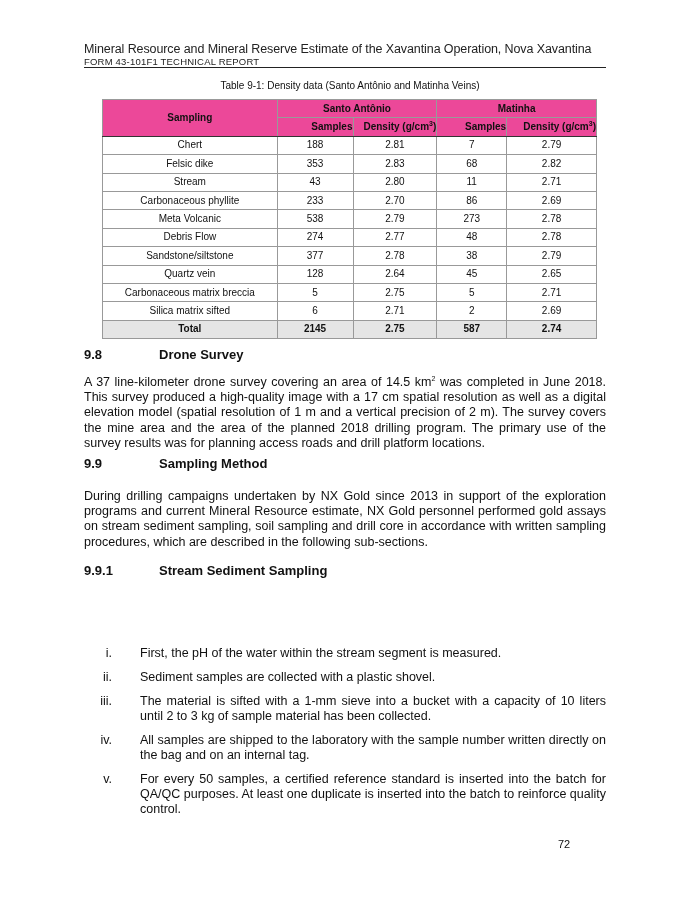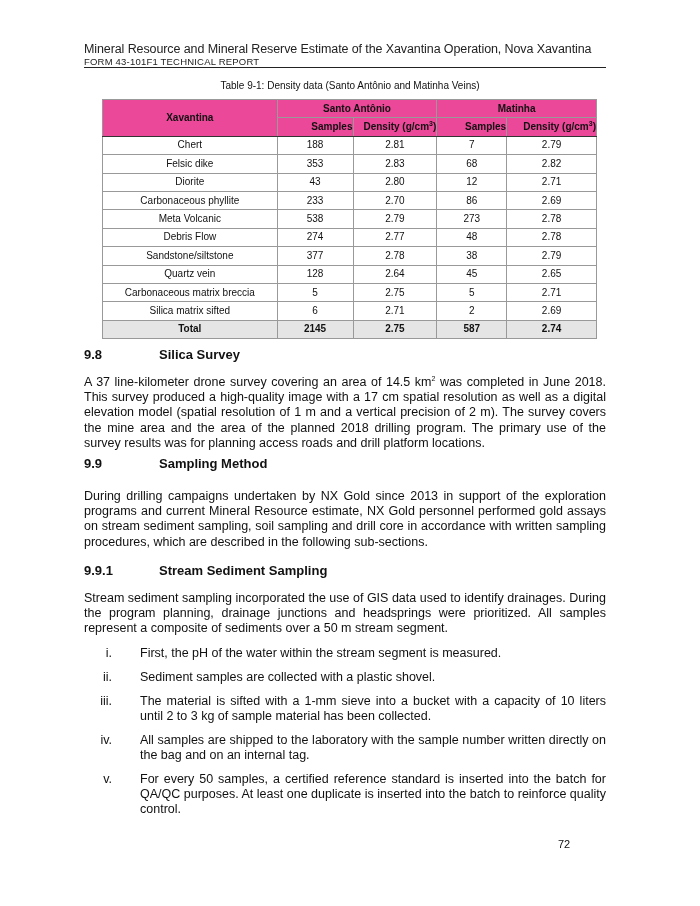--- a/index.html
+++ b/index.html
@@ -41,21 +41,21 @@
   <table class="dens">
     <colgroup>
       <col style="width:175px">
         <col style="width:76px">
         <col style="width:84px">
         <col style="width:70px">
         <col style="width:90px">
     </colgroup>
     <tbody>
         <tr>
-      <th rowspan="2" style="border-bottom:1.5px solid #333">Xavantina</th>
+      <th rowspan="2" style="border-bottom:1.5px solid #333">Sampling</th>
       <th colspan="2">Santo Antônio</th>
       <th colspan="2">Matinha</th>
     </tr>
     <tr class="hdr2">
       <th>Samples</th>
       <th><span>Density (g/cm</span><sup>3</sup><span>)</span></th>
       <th>Samples</th>
       <th><span>Density (g/cm</span><sup>3</sup><span>)</span></th>
     </tr>
     </tbody>
@@ -68,24 +68,24 @@
           <td>2.79</td>
         </tr>
         <tr>
           <td>Felsic dike</td>
           <td>353</td>
           <td>2.83</td>
           <td>68</td>
           <td>2.82</td>
         </tr>
         <tr>
-          <td>Diorite</td>
+          <td>Stream</td>
           <td>43</td>
           <td>2.80</td>
-          <td>12</td>
+          <td>11</td>
           <td>2.71</td>
         </tr>
         <tr>
           <td>Carbonaceous phyllite</td>
           <td>233</td>
           <td>2.70</td>
           <td>86</td>
           <td>2.69</td>
         </tr>
         <tr>
@@ -136,33 +136,32 @@
       <td>Total</td>
       <td>2145</td>
       <td>2.75</td>
       <td>587</td>
       <td>2.74</td>
     </tr>
   </tbody>
     </table>
 
   <div class="h2" style="top:347px">
-    <span class="num">9.8</span><span>Silica Survey</span>
+    <span class="num">9.8</span><span>Drone Survey</span>
   </div>
   <div class="para" style="top:375px"><span>A 37 line-kilometer drone survey covering an area of 14.5 km</span><sup>2</sup><span> was completed in June 2018. This survey produced a high-quality image with a 17 cm spatial resolution as well as a digital elevation model (spatial resolution of 1 m and a vertical precision of 2 m). The survey covers the mine area and the area of the planned 2018 drilling program. The primary use of the survey results was for planning access roads and drill platform locations.</span></div>
 
   <div class="h2" style="top:456px">
     <span class="num">9.9</span><span>Sampling Method</span>
   </div>
   <div class="para" style="top:489px">During drilling campaigns undertaken by NX Gold since 2013 in support of the exploration programs and current Mineral Resource estimate, NX Gold personnel performed gold assays on stream sediment sampling, soil sampling and drill core in accordance with written sampling procedures, which are described in the following sub-sections.</div>
 
   <div class="h2" style="top:563px">
     <span class="num">9.9.1</span><span>Stream Sediment Sampling</span>
   </div>
-  <div class="para" style="top:591px">Stream sediment sampling incorporated the use of GIS data used to identify drainages. During the program planning, drainage junctions and headsprings were prioritized. All samples represent a composite of sediments over a 50 m stream segment.</div>
 
   <div id="steps">
       <div class="li" style="top: 646px;">
         <span class="roman">i.</span>
         <span class="txt">First, the pH of the water within the stream segment is measured.</span>
       </div>
       <div class="li" style="top: 670px;">
         <span class="roman">ii.</span>
         <span class="txt">Sediment samples are collected with a plastic shovel.</span>
       </div>

